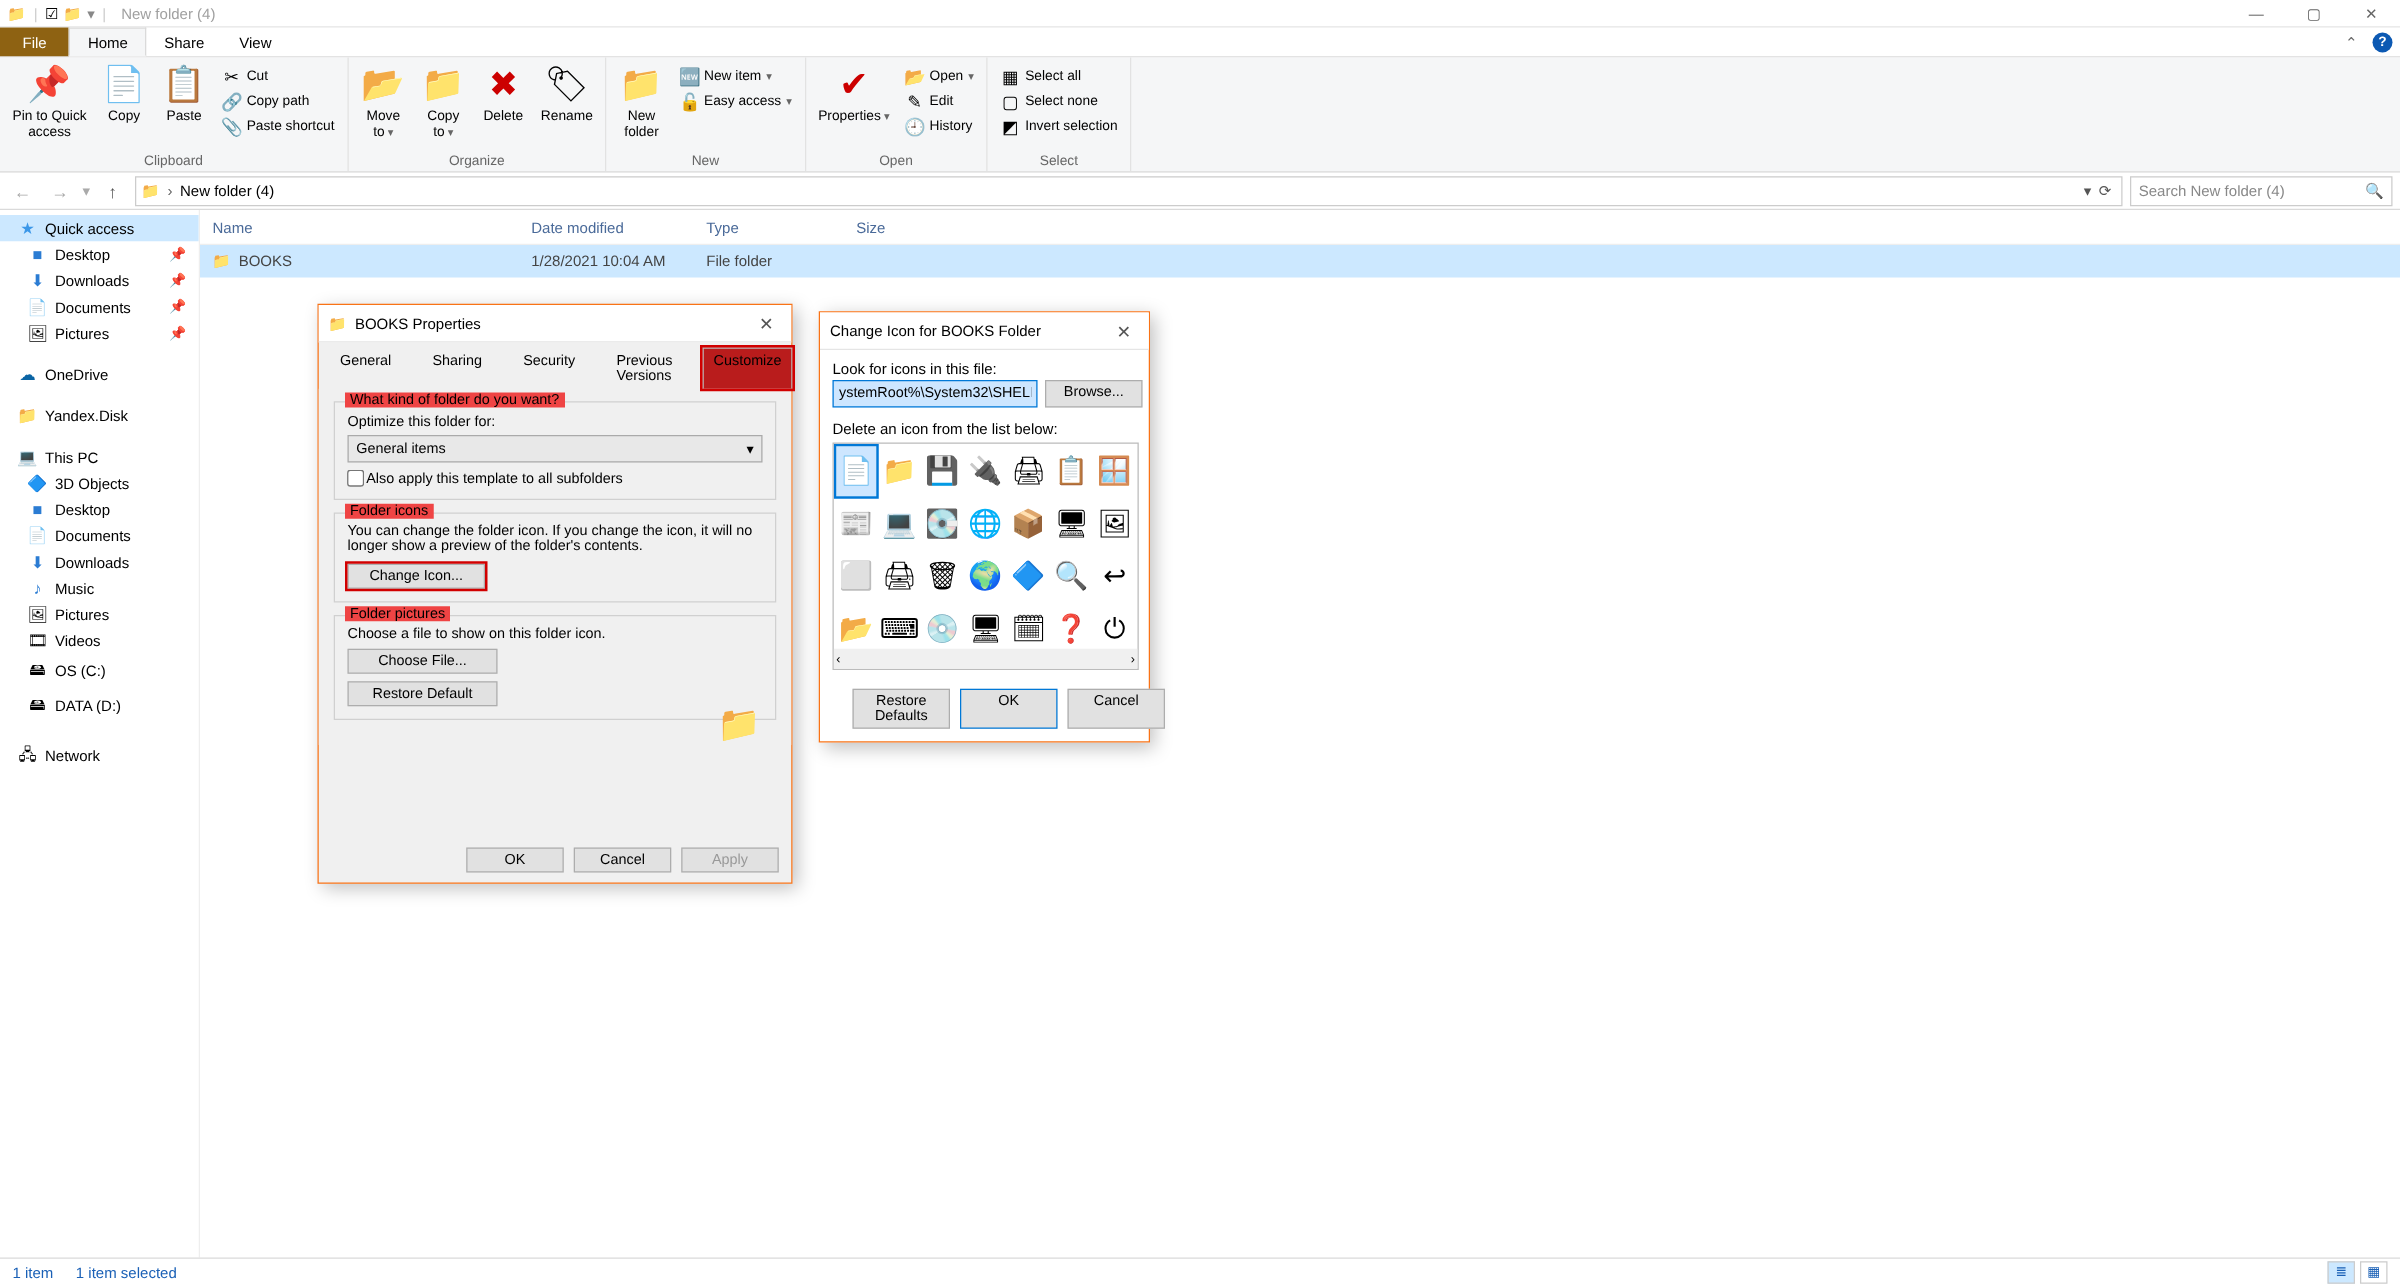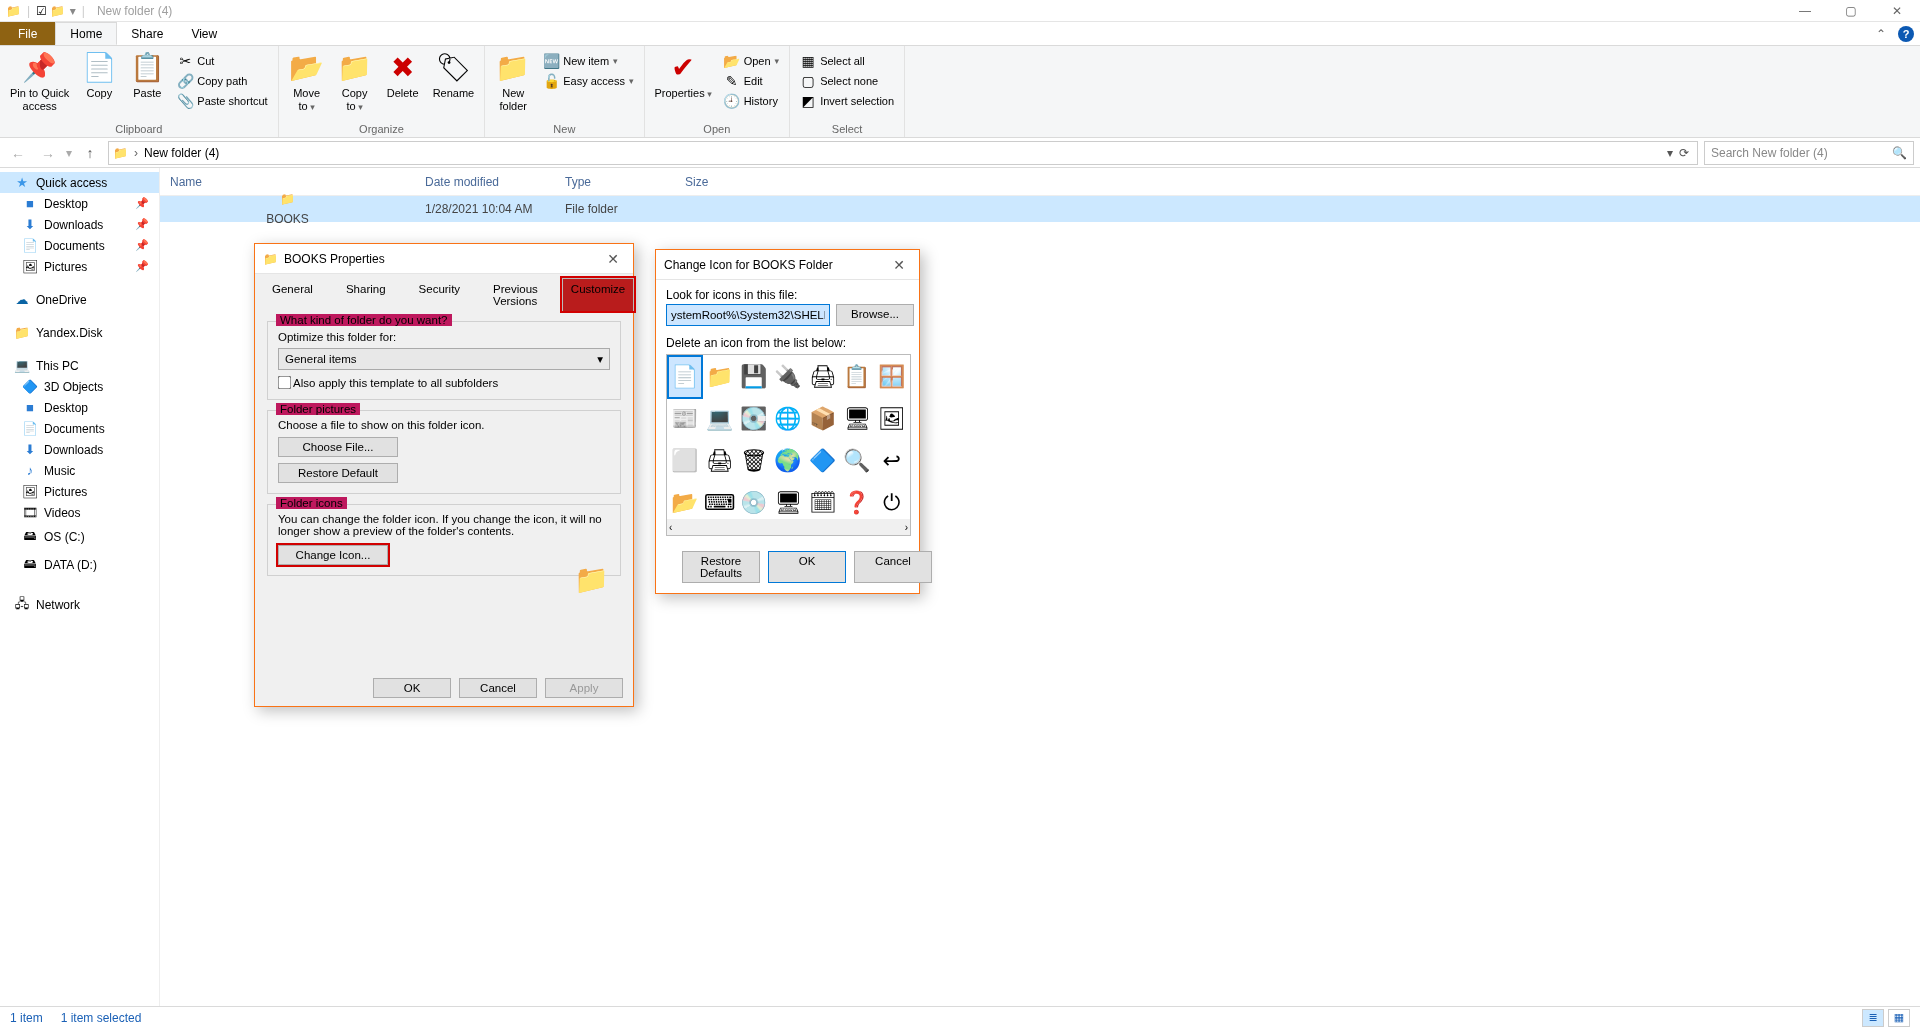--- a/index.html
+++ b/index.html
@@ -58,41 +58,41 @@
 .filelist { flex: 1; position: relative; }
 .fl-header { height: 28px; display: flex; align-items: center; border-bottom: 1px solid #eee; color: #4a6a99; font-size: 12px; }
 .fl-header .col { padding: 0 10px; }
 .c-name { width: 255px; }
 .c-date { width: 140px; }
 .c-type { width: 120px; }
 .c-size { width: 80px; }
 .fl-row { height: 26px; display: flex; align-items: center; font-size: 12px; }
 .fl-row.selected { background: #cce8ff; }
 .fl-row .col { padding: 0 10px; color: #444; }
-.fl-row .c-name { display: flex; align-items: center; gap: 6px; flex-direction: column; }
+.fl-row .c-name { display: flex; align-items: center; gap: 6px; }
 
 
 .statusbar { position: absolute; left: 0; right: 0; bottom: 0; height: 22px; border-top: 1px solid #dadada; display: flex; align-items: center; padding: 0 10px; font-size: 12px; color: #1a60b6; gap: 18px; }
 .statusbar .views { margin-left: auto; display: flex; gap: 4px; }
 .view-btn { width: 22px; height: 18px; border: 1px solid #ccc; display: flex; align-items: center; justify-content: center; font-size: 11px; }
 .view-btn.active { background: #cce8ff; }
 
 
 .dialog { position: absolute; background: #f0f0f0; border: 1px solid #f97316; box-shadow: 4px 4px 14px rgba(0,0,0,.25); font-size: 12px; }
 .dlg-props { left: 254px; top: 243px; width: 380px; height: 464px; }
 .dlg-title { height: 30px; display: flex; align-items: center; padding: 0 8px; background: #fff; border-bottom: 1px solid #e5e5e5; }
 .dlg-title .spacer { flex: 1; }
 .dlg-close { font-size: 14px; color: #555; padding: 0 6px; }
 .dlg-tabs { display: flex; padding: 4px 8px 0; gap: 15px; }
 .dlg-tab { padding: 4px 8px; border: 1px solid transparent; border-bottom: none; font-size: 11.5px; background: #f0f0f0; }
 .dlg-tab.active { background: #b91c1c; border-color: #bbb; }
 .dlg-tab.hl { outline: 2px solid #d10000; }
 .dlg-body { padding: 10px 12px; }
 .gbox { border: 1px solid #d0d0d0; margin-bottom: 10px; padding: 8px 10px 10px; position: relative; }
-.gbox > .legend { position: absolute; top: -8px; left: 8px; background: #be185d; padding: 0 4px; font-size: 11.5px; }
+.gbox > .legend { position: absolute; top: -8px; left: 8px; background: #ef4444; padding: 0 4px; font-size: 11.5px; }
 .gbox label, .gbox p { font-size: 11.5px; }
 .combo { width: 100%; height: 22px; border: 1px solid #aaa; background: #e8e8e8; display: flex; align-items: center; justify-content: space-between; padding: 0 6px; margin-top: 4px; font-size: 11.5px; }
 .chk { display: flex; align-items: center; gap: 2px; margin-top: 6px; font-size: 11.5px; }
 .chk input { transform: scale(1.05); }
 .btn { border: 1px solid #adadad; background: #e1e1e1; padding: 3px 14px; font-size: 11.5px; min-width: 78px; text-align: center; }
 .btn.default { border-color: #0078d7; }
 .btn.disabled { color: #999; }
 .hl-red { outline: 2px solid #d10000; }
 .dlg-footer { position: absolute; bottom: 8px; right: 10px; display: flex; gap: 8px; }
 .folder-preview { position: absolute; right: 24px; bottom: 110px; font-size: 28px; }
@@ -418,32 +418,32 @@
       <div class="combo">
           <span>General items</span>
           <span>▾</span>
         </div>
       <label class="chk">
           <input type="checkbox" style="">
           <span>Also apply this template to all subfolders</span>
         </label>
     </div>
     <div class="gbox">
+      <span class="legend">Folder icons</span>
+      <p>You can change the folder icon. If you change the icon, it will no longer show a preview of the folder's contents.</p>
+      <div style="margin-top:8px">
+        <div class="btn hl-red" style="width:110px">Change Icon...</div>
+      </div>
+    </div>
+    <div class="gbox">
       <span class="legend">Folder pictures</span>
       <p>Choose a file to show on this folder icon.</p>
       <div style="margin-top:6px; display:flex; flex-direction:column; gap:6px; width:120px">
         <div class="btn">Choose File...</div>
         <div class="btn">Restore Default</div>
-      </div>
-    </div>
-    <div class="gbox">
-      <span class="legend">Folder icons</span>
-      <p>You can change the folder icon. If you change the icon, it will no longer show a preview of the folder's contents.</p>
-      <div style="margin-top:8px">
-        <div class="btn hl-red" style="width:110px">Change Icon...</div>
       </div>
     </div>
   </div>
   <span class="folder-preview">📁</span>
   <div class="dlg-footer">
     <div class="btn">OK</div>
     <div class="btn">Cancel</div>
     <div class="btn disabled">Apply</div>
   </div>
 </div>

